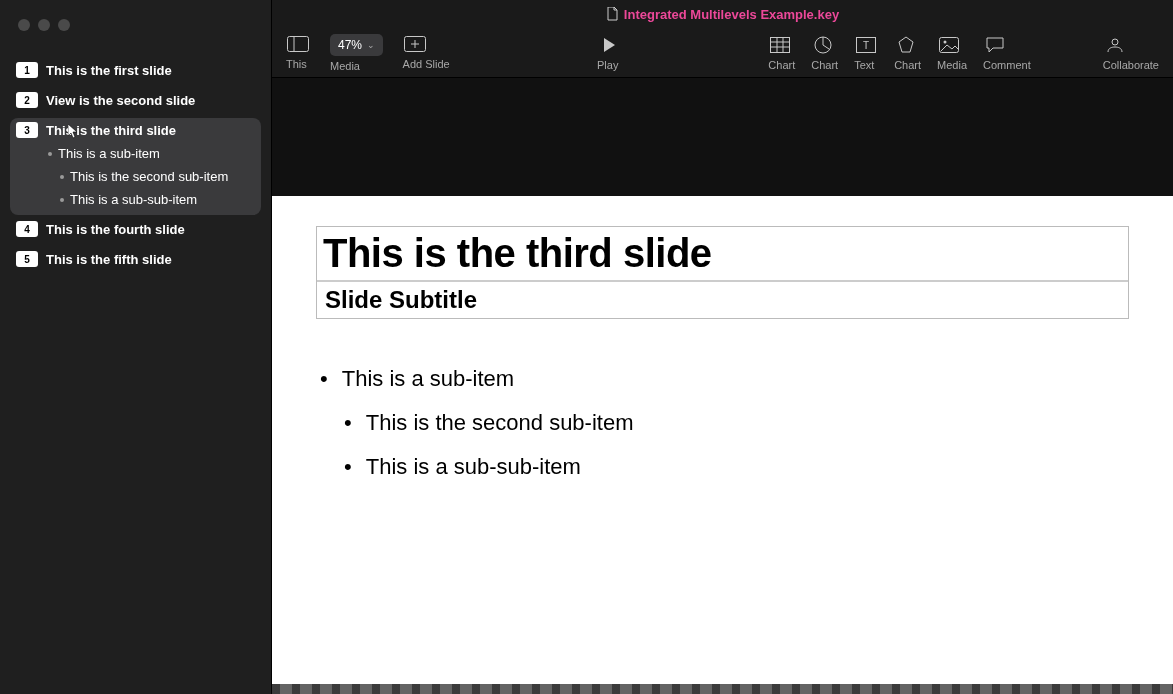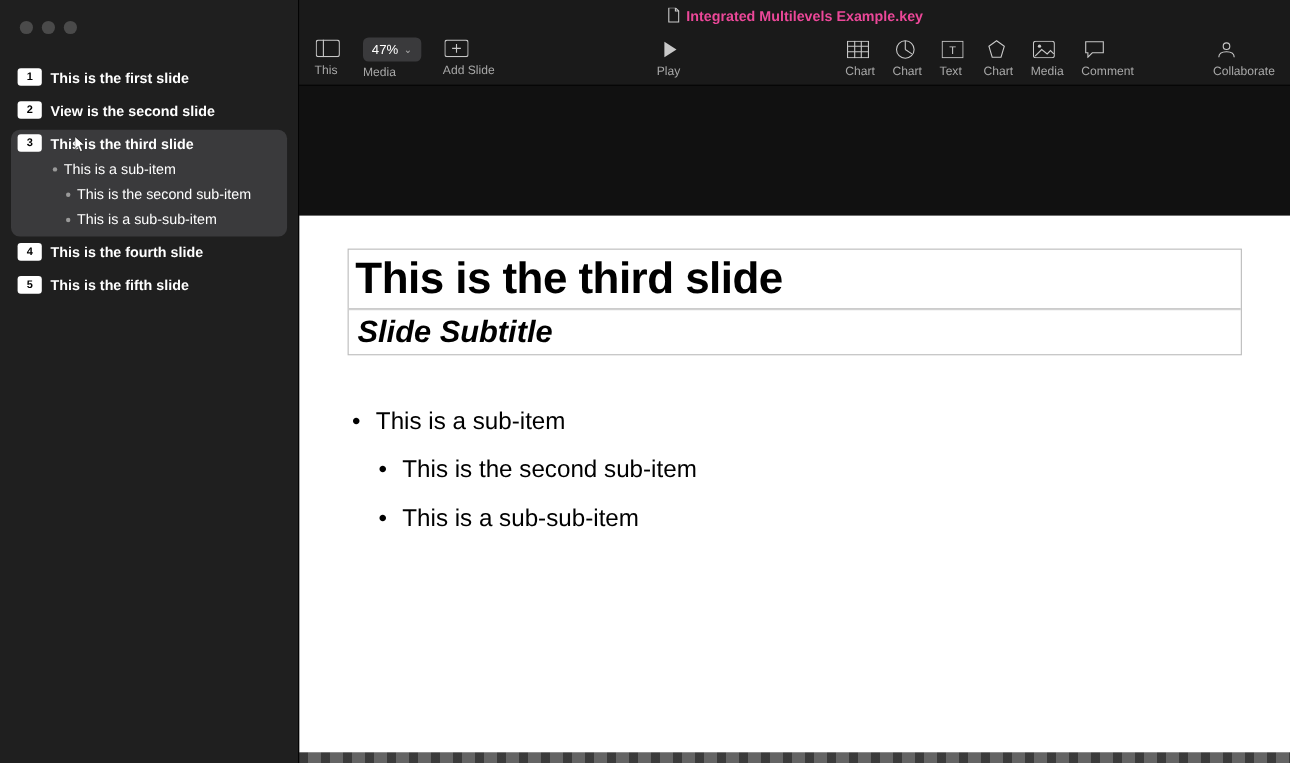--- a/index.html
+++ b/index.html
@@ -194,26 +194,25 @@
     }
     .title-box h1 {
       font-size: 40px;
       font-weight: 800;
       padding: 4px 6px;
       border-bottom: 1px solid #ccc;
       font-family: "Helvetica Neue", Arial, sans-serif;
       letter-spacing: -0.5px;
     }
     .title-box h2 {
-      font-size: 28px;
+      font-size: 24px;
       font-weight: 700;
       padding: 4px 8px;
       border-top: 1px solid #ccc;
       font-family: "Helvetica Neue", Arial, sans-serif;
-      font-style: italic;
     }
     .body-text {
       margin-top: 38px;
       font-size: 22px;
       line-height: 2.0;
     }
     .body-text .b1 {
       display: flex;
       gap: 14px;
       padding-left: 4px;

